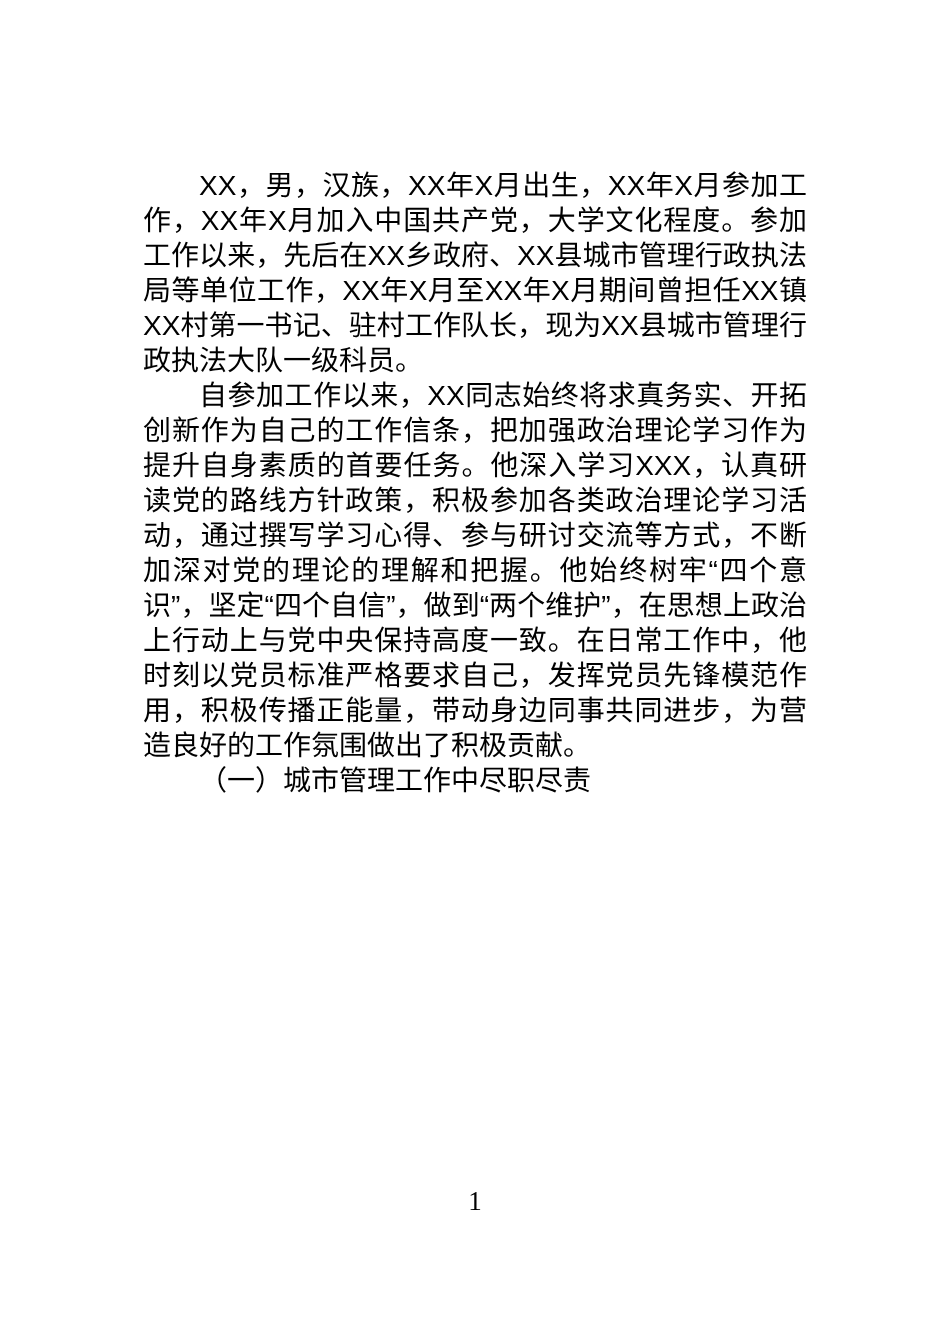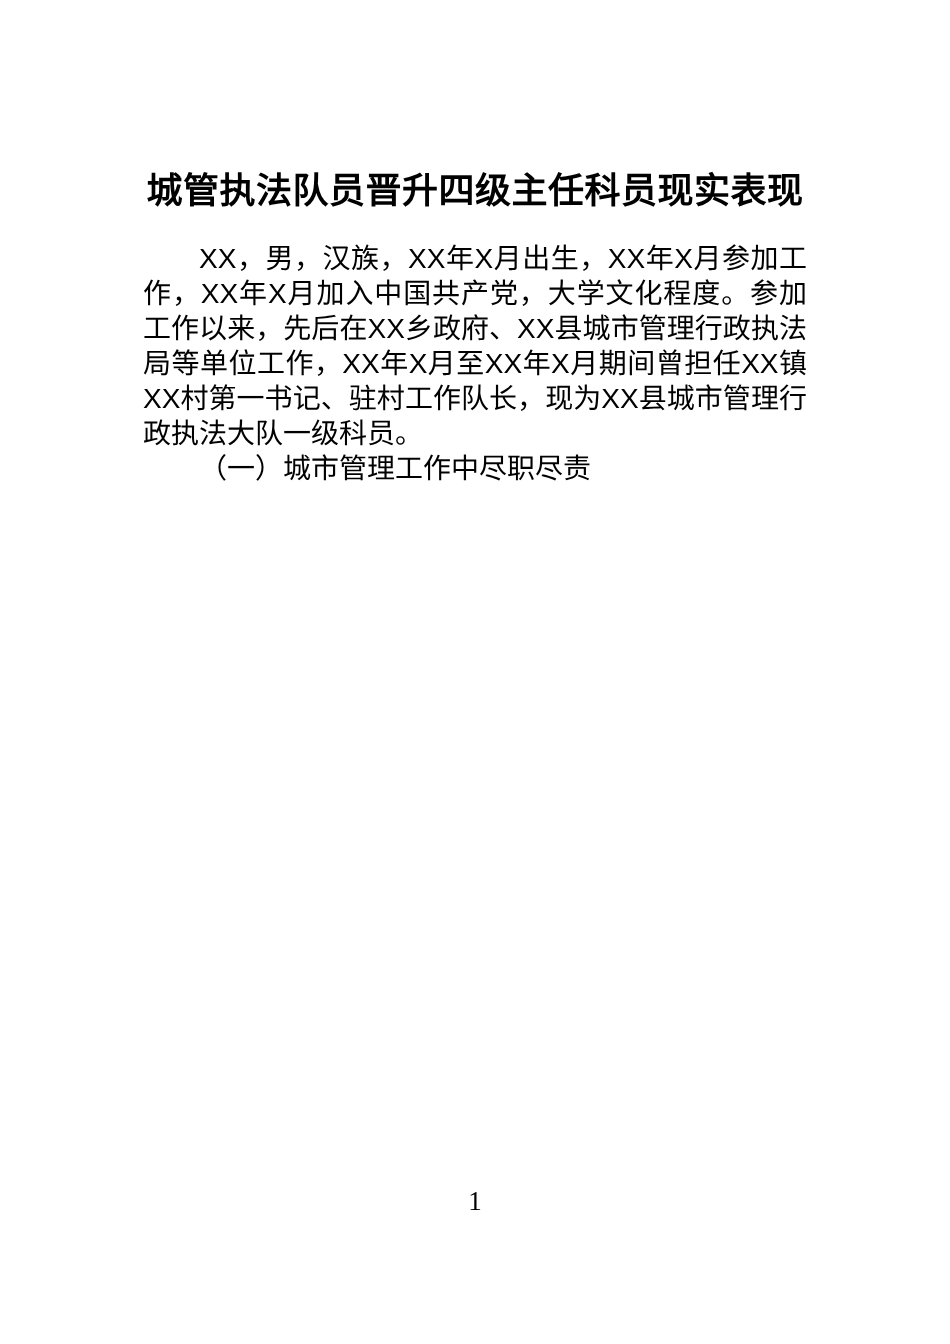--- a/index.html
+++ b/index.html
@@ -58,23 +58,23 @@
     line-height: 30px;
     font-family: "Liberation Serif", "DejaVu Serif", serif;
   }
 </style>
 </head>
 <body>
 
 <div class="page">
 
   <h1 class="doc-title">
-    <span class="title-line">城管执法队员晋升四级主任科员现实表现</span>
   </h1>
 
   <div class="doc-body">
     <p class="para">XX，男，汉族，XX年X月出生，XX年X月参加工作，XX年X月加入中国共产党，大学文化程度。参加工作以来，先后在XX乡政府、XX县城市管理行政执法局等单位工作，XX年X月至XX年X月期间曾担任XX镇XX村第一书记、驻村工作队长，现为XX县城市管理行政执法大队一级科员。</p>
+    <p class="para">自参加工作以来，XX同志始终将求真务实、开拓创新作为自己的工作信条，把加强政治理论学习作为提升自身素质的首要任务。他深入学习XXX，认真研读党的路线方针政策，积极参加各类政治理论学习活动，通过撰写学习心得、参与研讨交流等方式，不断加深对党的理论的理解和把握。他始终树牢“四个意识”，坚定“四个自信”，做到“两个维护”，在思想上政治上行动上与党中央保持高度一致。在日常工作中，他时刻以党员标准严格要求自己，发挥党员先锋模范作用，积极传播正能量，带动身边同事共同进步，为营造良好的工作氛围做出了积极贡献。</p>
     <p class="para subheading">（一）城市管理工作中尽职尽责</p>
   </div>
 
   <div class="page-number">1</div>
 
 </div>
 
 </body></html>

